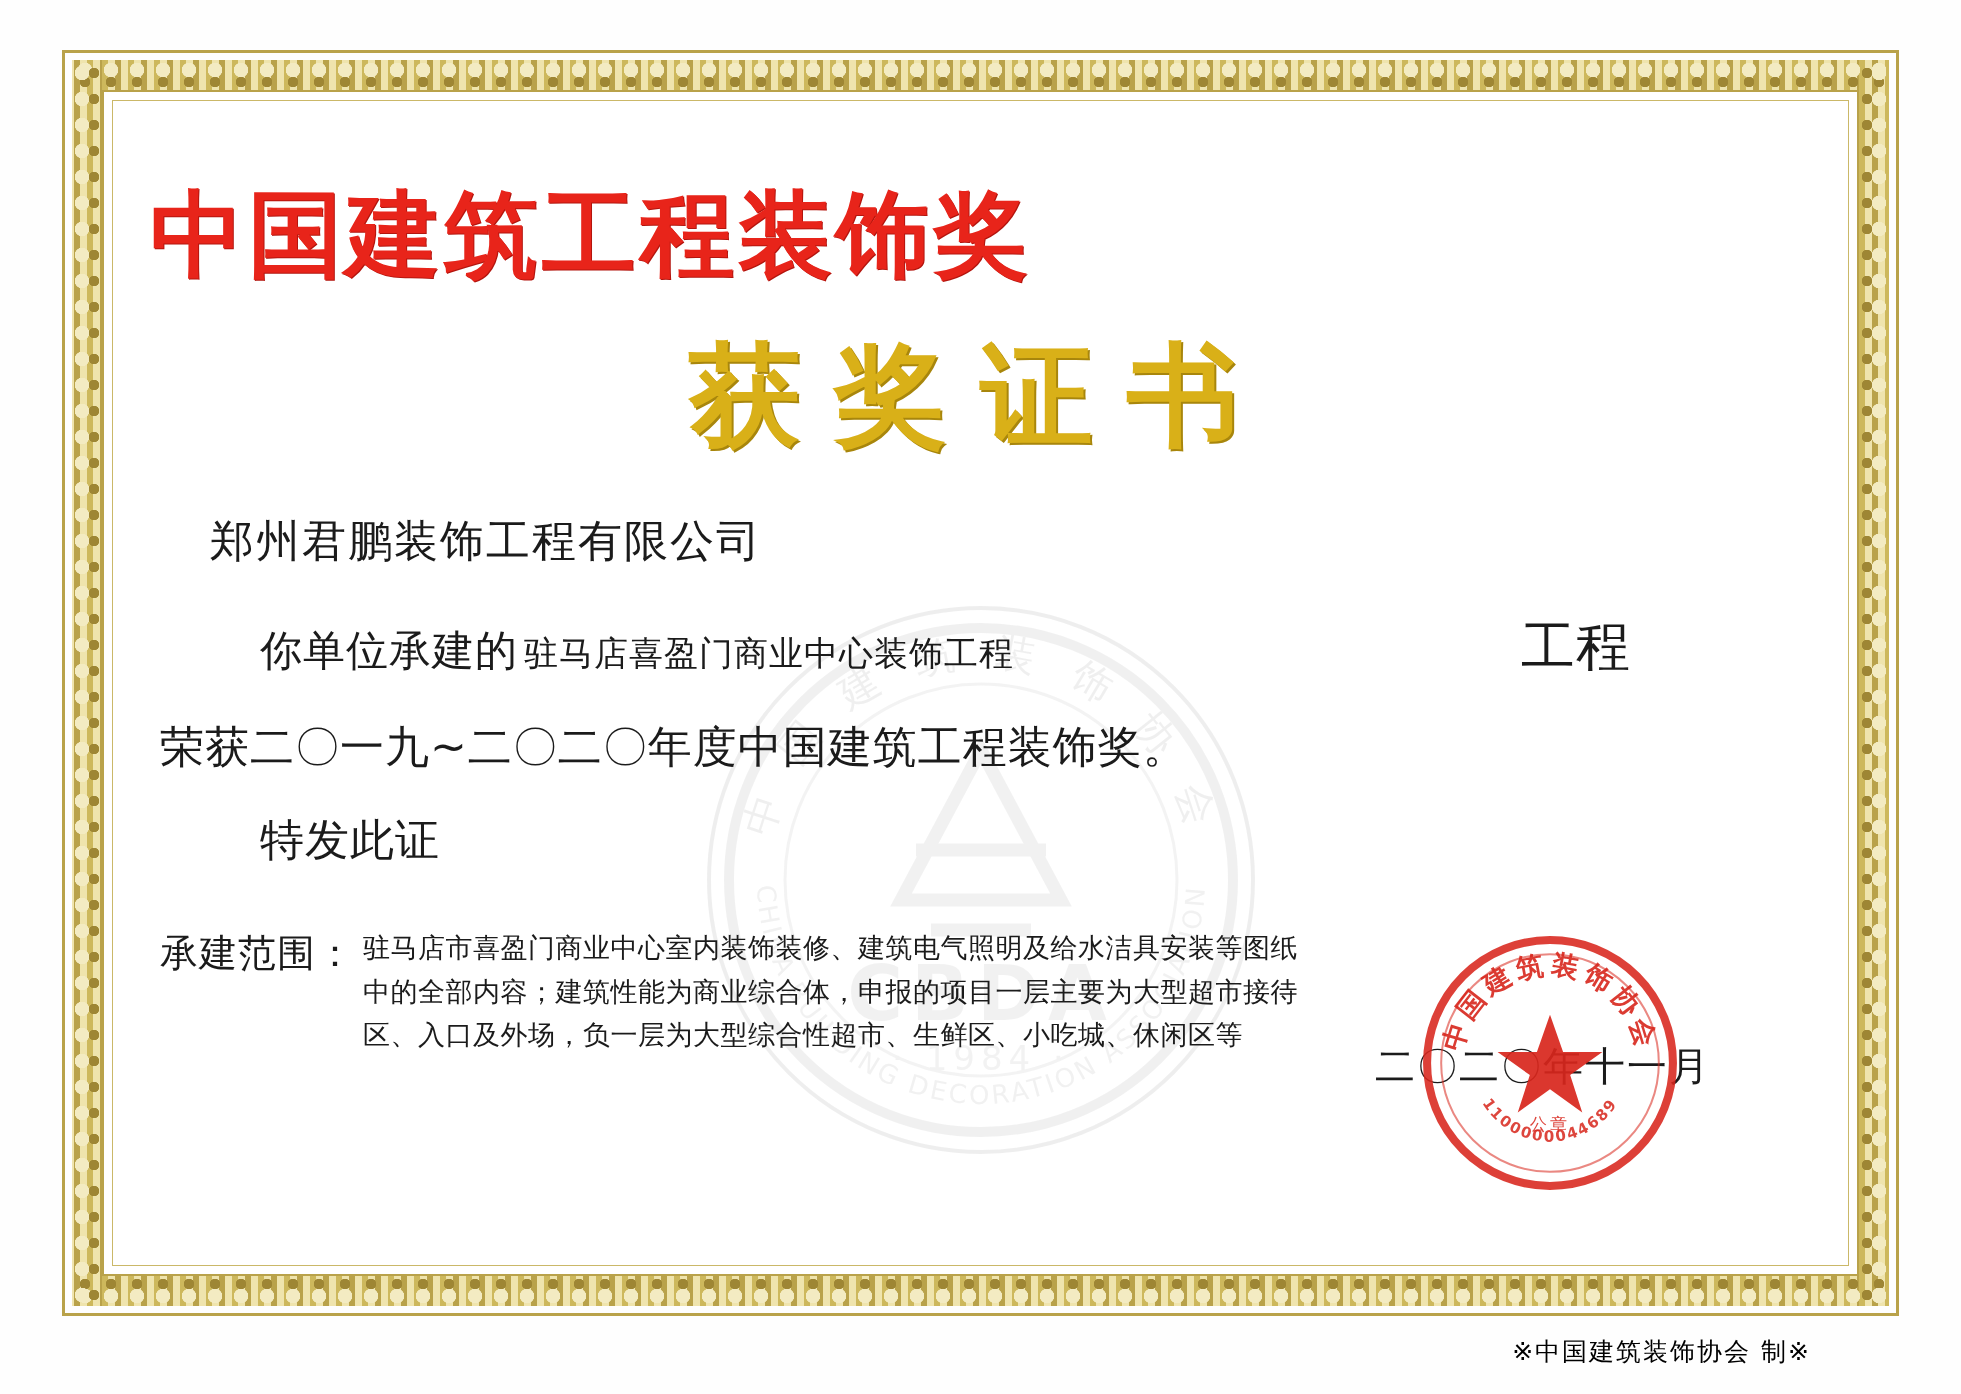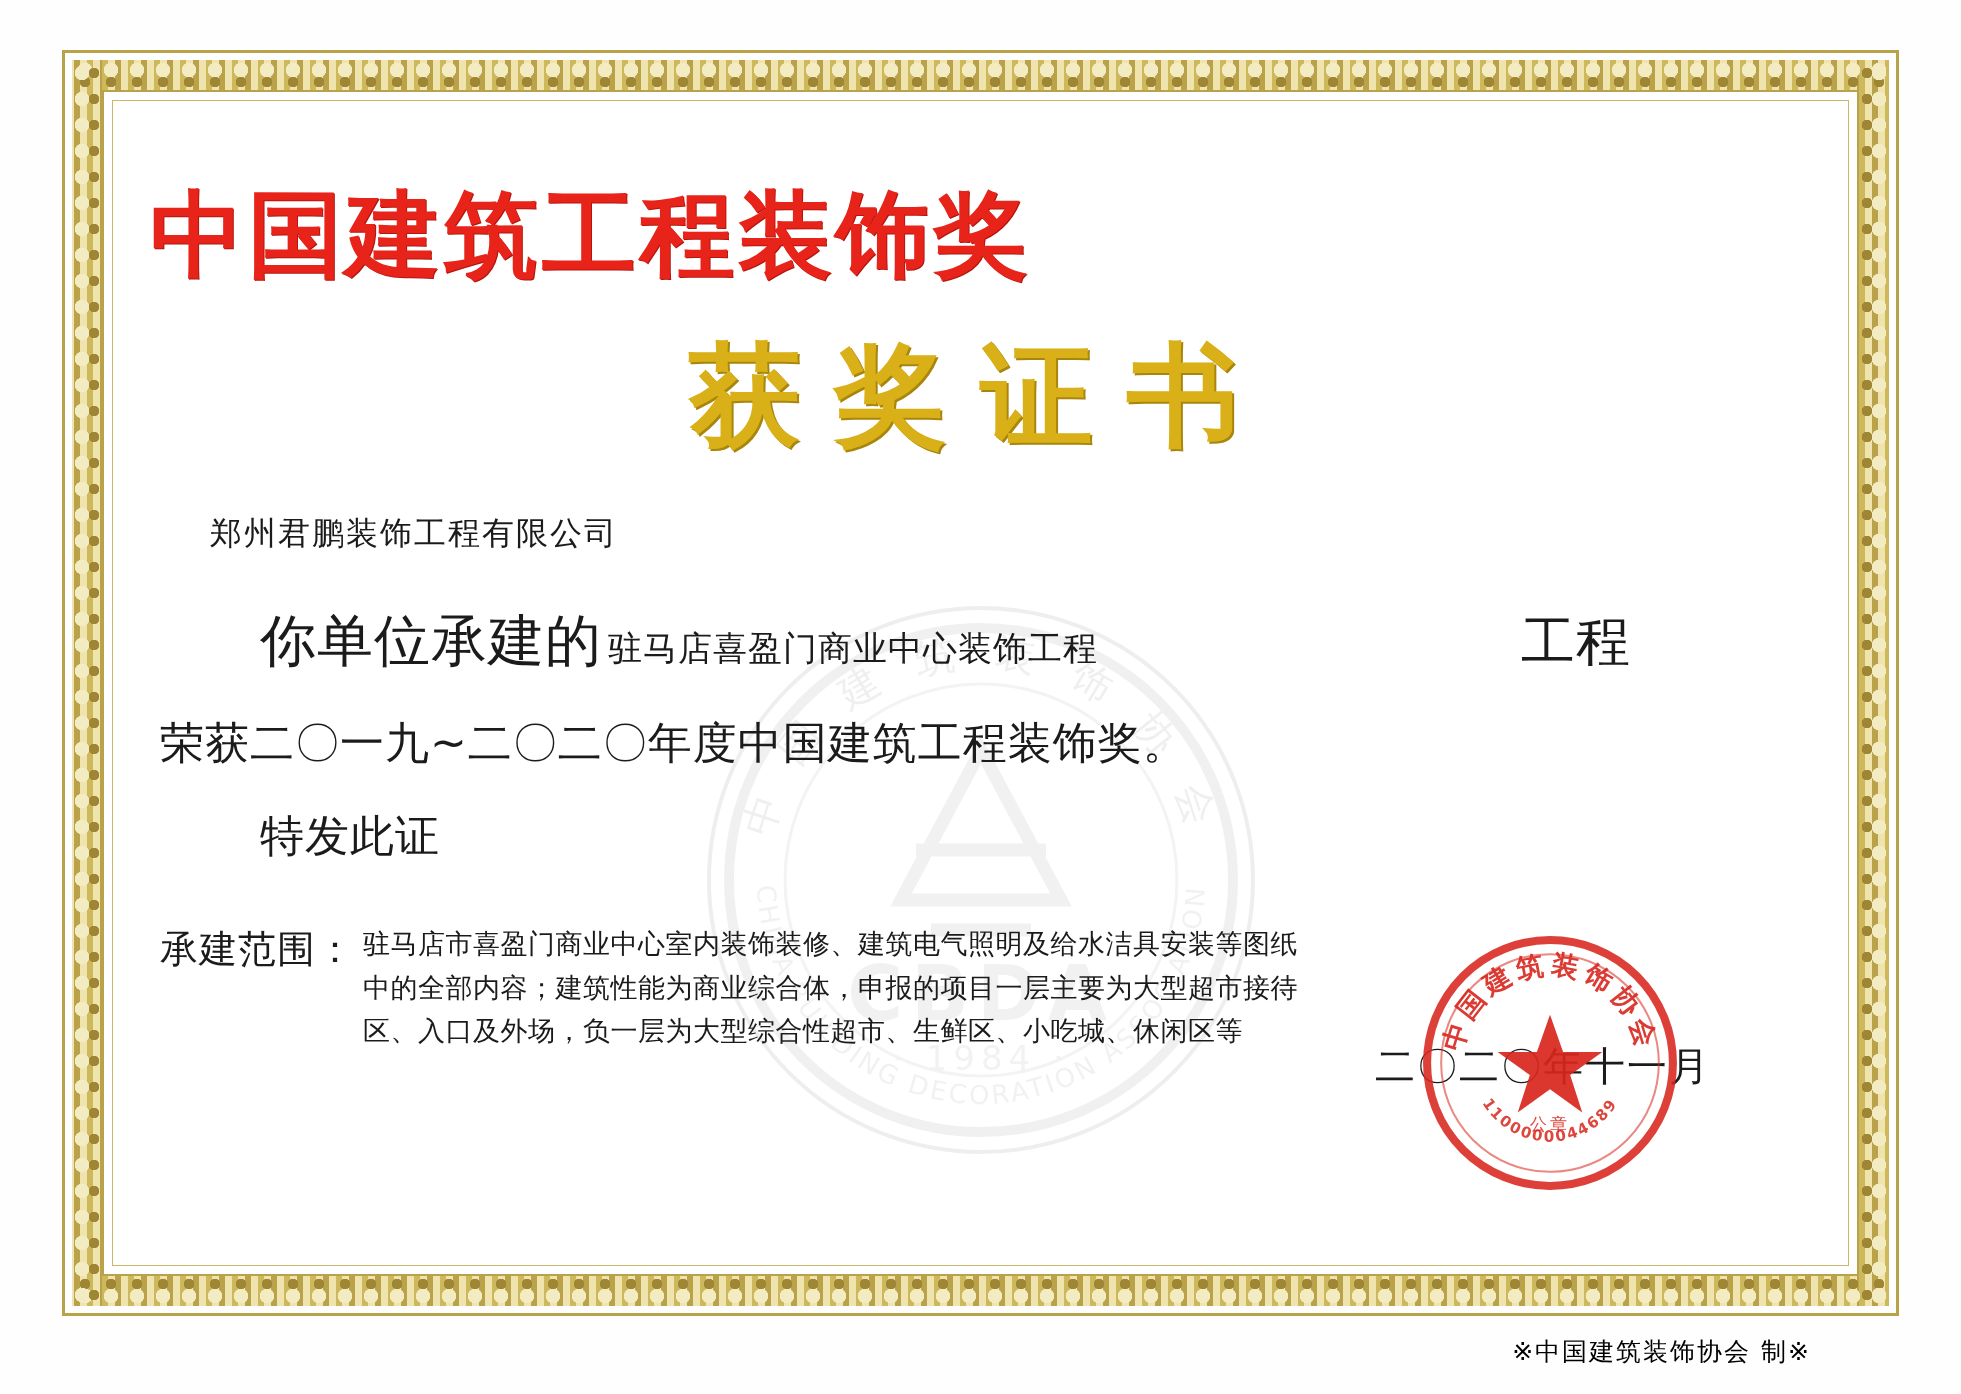--- a/index.html
+++ b/index.html
@@ -143,34 +143,34 @@
     margin-top: 22px;
     font-family: "DejaVu Sans", "Liberation Sans", sans-serif;
   }
 
   .body-block {
     position: relative;
     margin-top: 40px;
     color: #1b1b1b;
   }
   .recipient {
-    font-size: 32px;
+    font-size: 44px;
     letter-spacing: 2px;
     margin-left: 60px;
     font-family: "DejaVu Sans", "Liberation Sans", sans-serif;
   }
   .line-project {
     display: flex;
     align-items: baseline;
     margin-top: 40px;
     margin-left: 110px;
     font-family: "DejaVu Sans", "Liberation Sans", sans-serif;
   }
   .line-project .lead {
-    font-size: 56px;
+    font-size: 42px;
     letter-spacing: 1px;
     white-space: nowrap;
     margin-top: 8px;
   }
   .line-project .proj {
     font-size: 34px;
     letter-spacing: 1px;
     white-space: nowrap;
     padding: 0 6px;
   }

